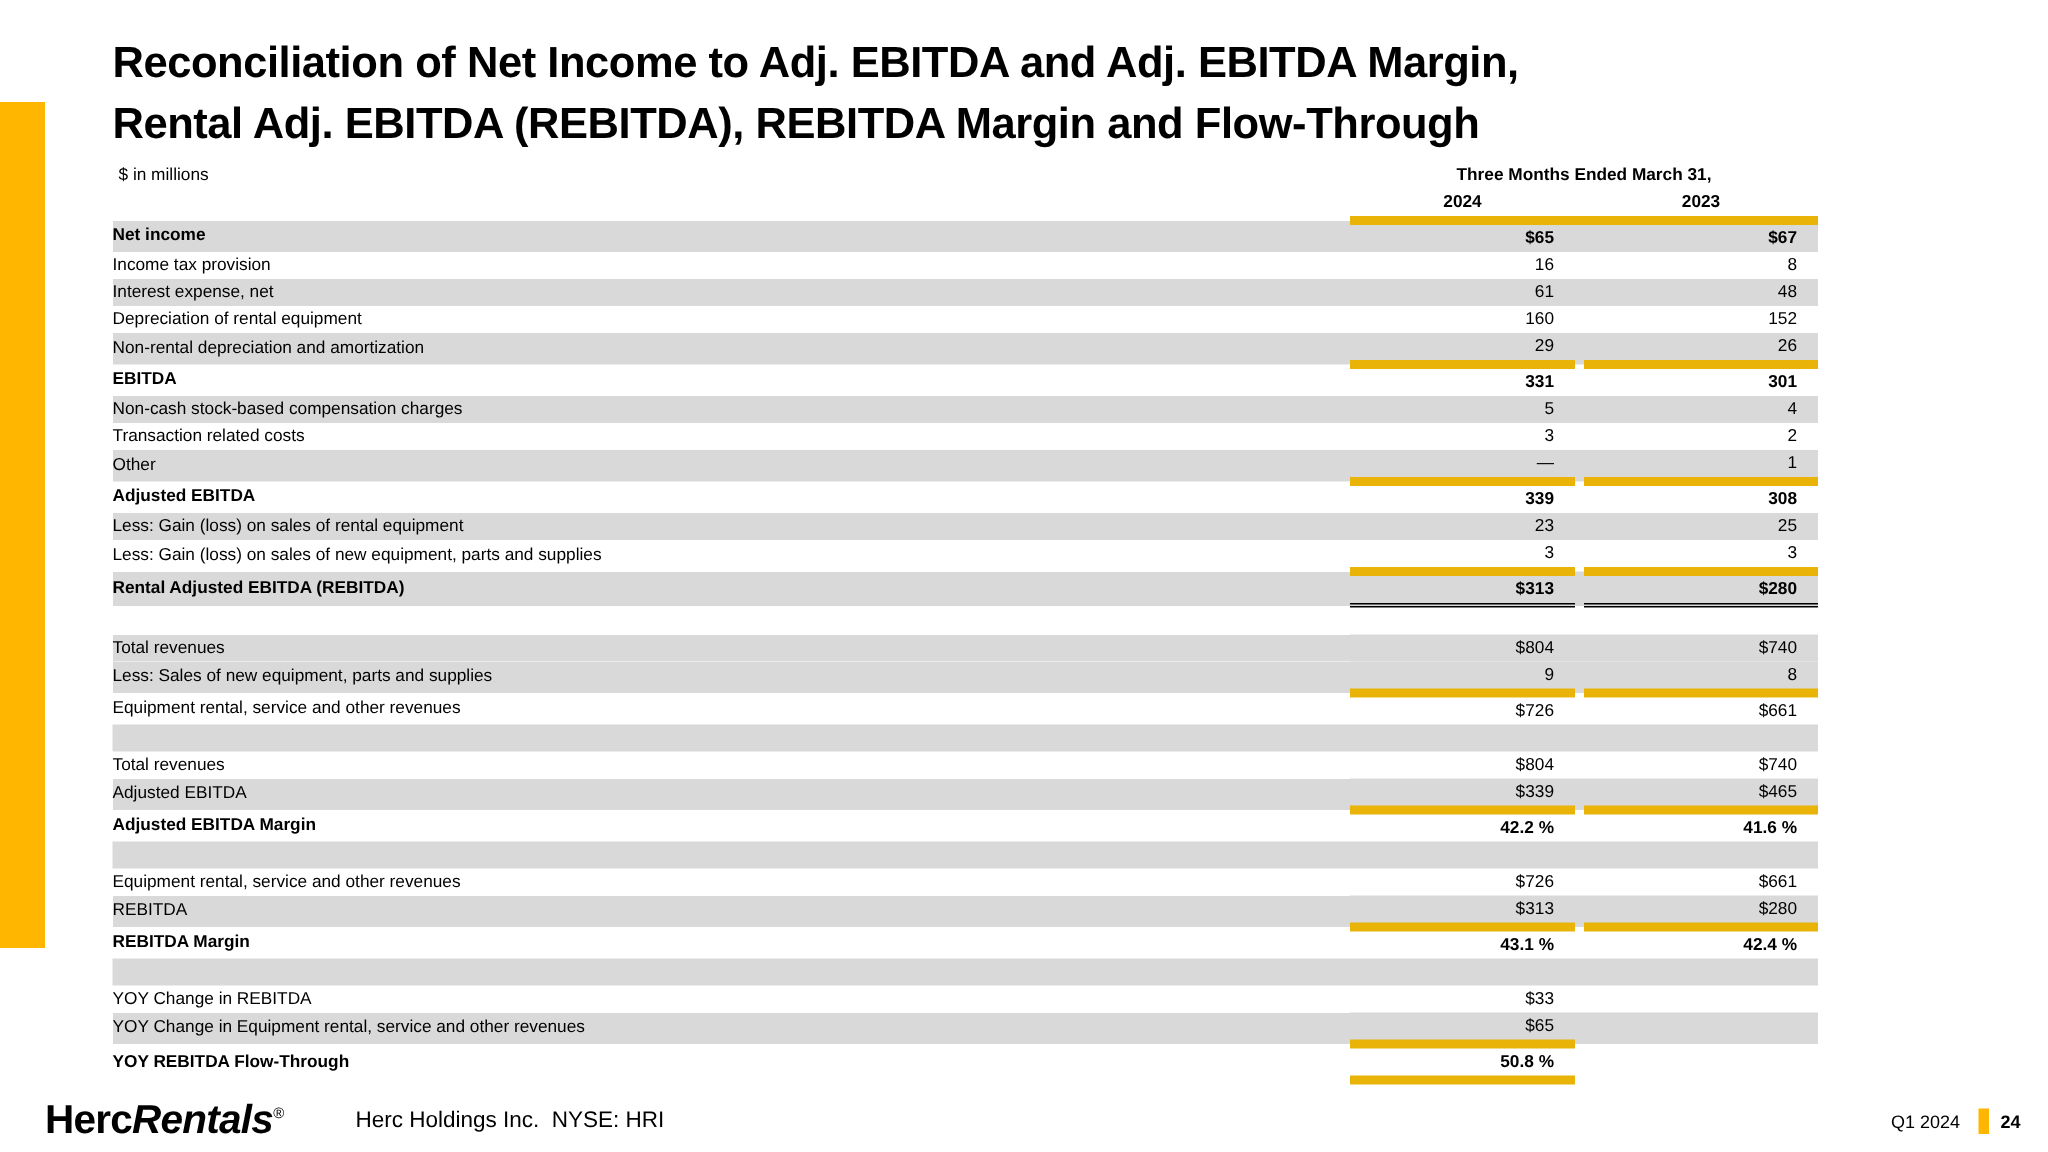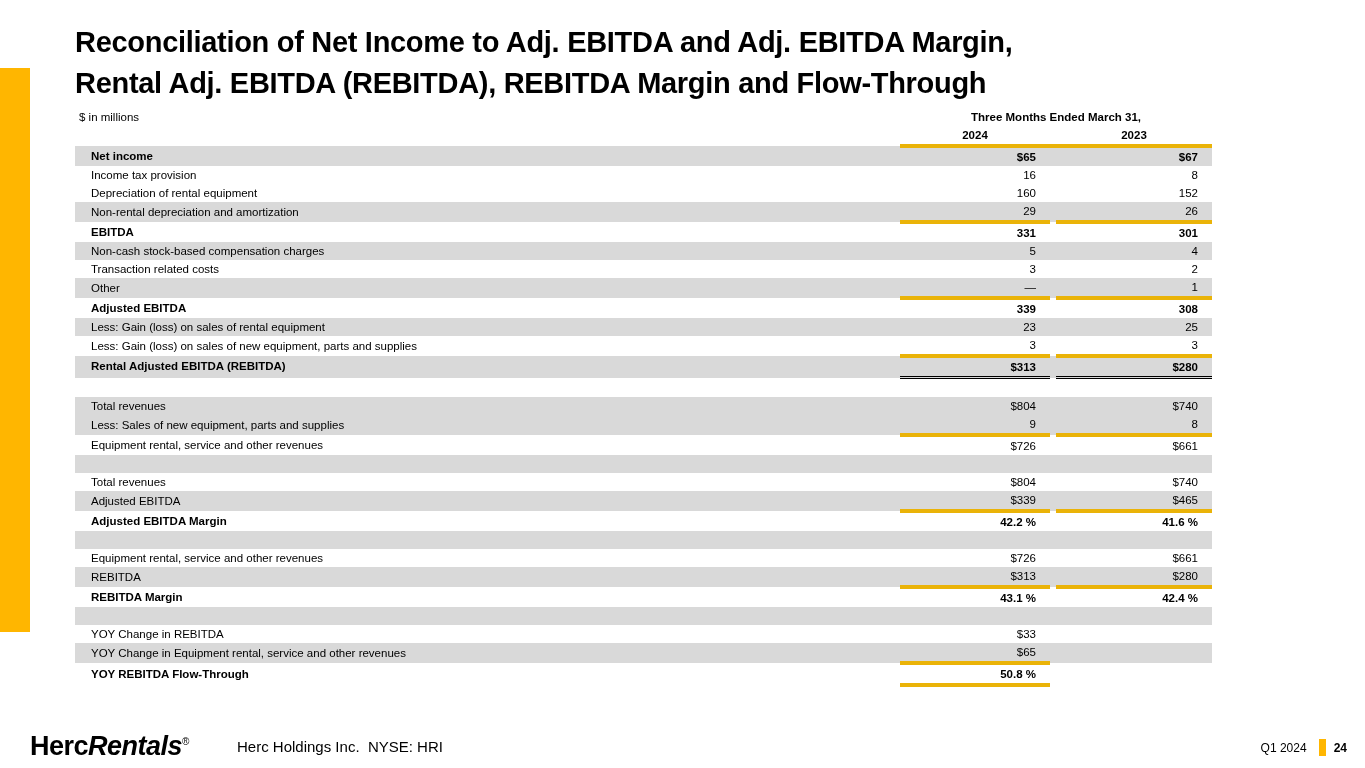--- a/index.html
+++ b/index.html
@@ -17,25 +17,25 @@
     background: var(--accent, #FFB600);
   }
   .title {
     position: absolute; left: 75px; top: 22px;
     font-weight: bold; font-size: 29px; line-height: 41px;
     letter-spacing: -0.3px;
   }
   .table-wrap { position: absolute; left: 75px; top: 108px; width: 1137px; }
   table { border-collapse: collapse; width: 100%; table-layout: fixed; font-size: 11.5px; }
   td { height: 18px; padding: 0; vertical-align: middle; line-height: 17px; }
-  td.label { padding-left: 16px; overflow: hidden; white-space: nowrap; }
+  td.label { padding-left: 0; overflow: hidden; white-space: nowrap; }
   td.val  { text-align: right; padding-right: 14px; white-space: nowrap; }
   tr.shaded td { background: var(--shade, #D9D9D9); }
   tr.bold td { font-weight: bold; }
-  .ul  { border-bottom: 4px solid #eab308; }
+  .ul  { border-bottom: 6px solid #eab308; }
   .dul { border-bottom: 3px double #000; }
   thead td { font-weight: bold; margin-top: 46px; }
   thead td.units { font-weight: normal; text-align: left; padding-left: 4px; }
   thead td.period { text-align: center; }
   thead td.year { text-align: center; }
   .footer { position: absolute; left: 0; bottom: 0; width: 100%; height: 48px; }
   .logo { position: absolute; left: 30px; bottom: 6px; font-size: 27px; letter-spacing: -0.5px; }
   .logo .herc { font-weight: bold; }
   .logo .rentals { font-style: italic; font-weight: bold; }
   .logo .reg { font-size: 10px; vertical-align: super; font-weight: normal; }
@@ -80,20 +80,26 @@
           <td class="val">$65</td>
           <td></td>
           <td class="val">$67</td>
         </tr>
         <tr>
           <td class="label">Income tax provision</td>
           <td class="val">16</td>
           <td></td>
           <td class="val">8</td>
         </tr>
+        <tr class="shaded">
+          <td class="label">Interest expense, net</td>
+          <td class="val">61</td>
+          <td></td>
+          <td class="val">48</td>
+        </tr>
         <tr>
           <td class="label">Depreciation of rental equipment</td>
           <td class="val">160</td>
           <td></td>
           <td class="val">152</td>
         </tr>
         <tr class="shaded">
           <td class="label">Non-rental depreciation and amortization</td>
           <td class="val ul">29</td>
           <td></td>

